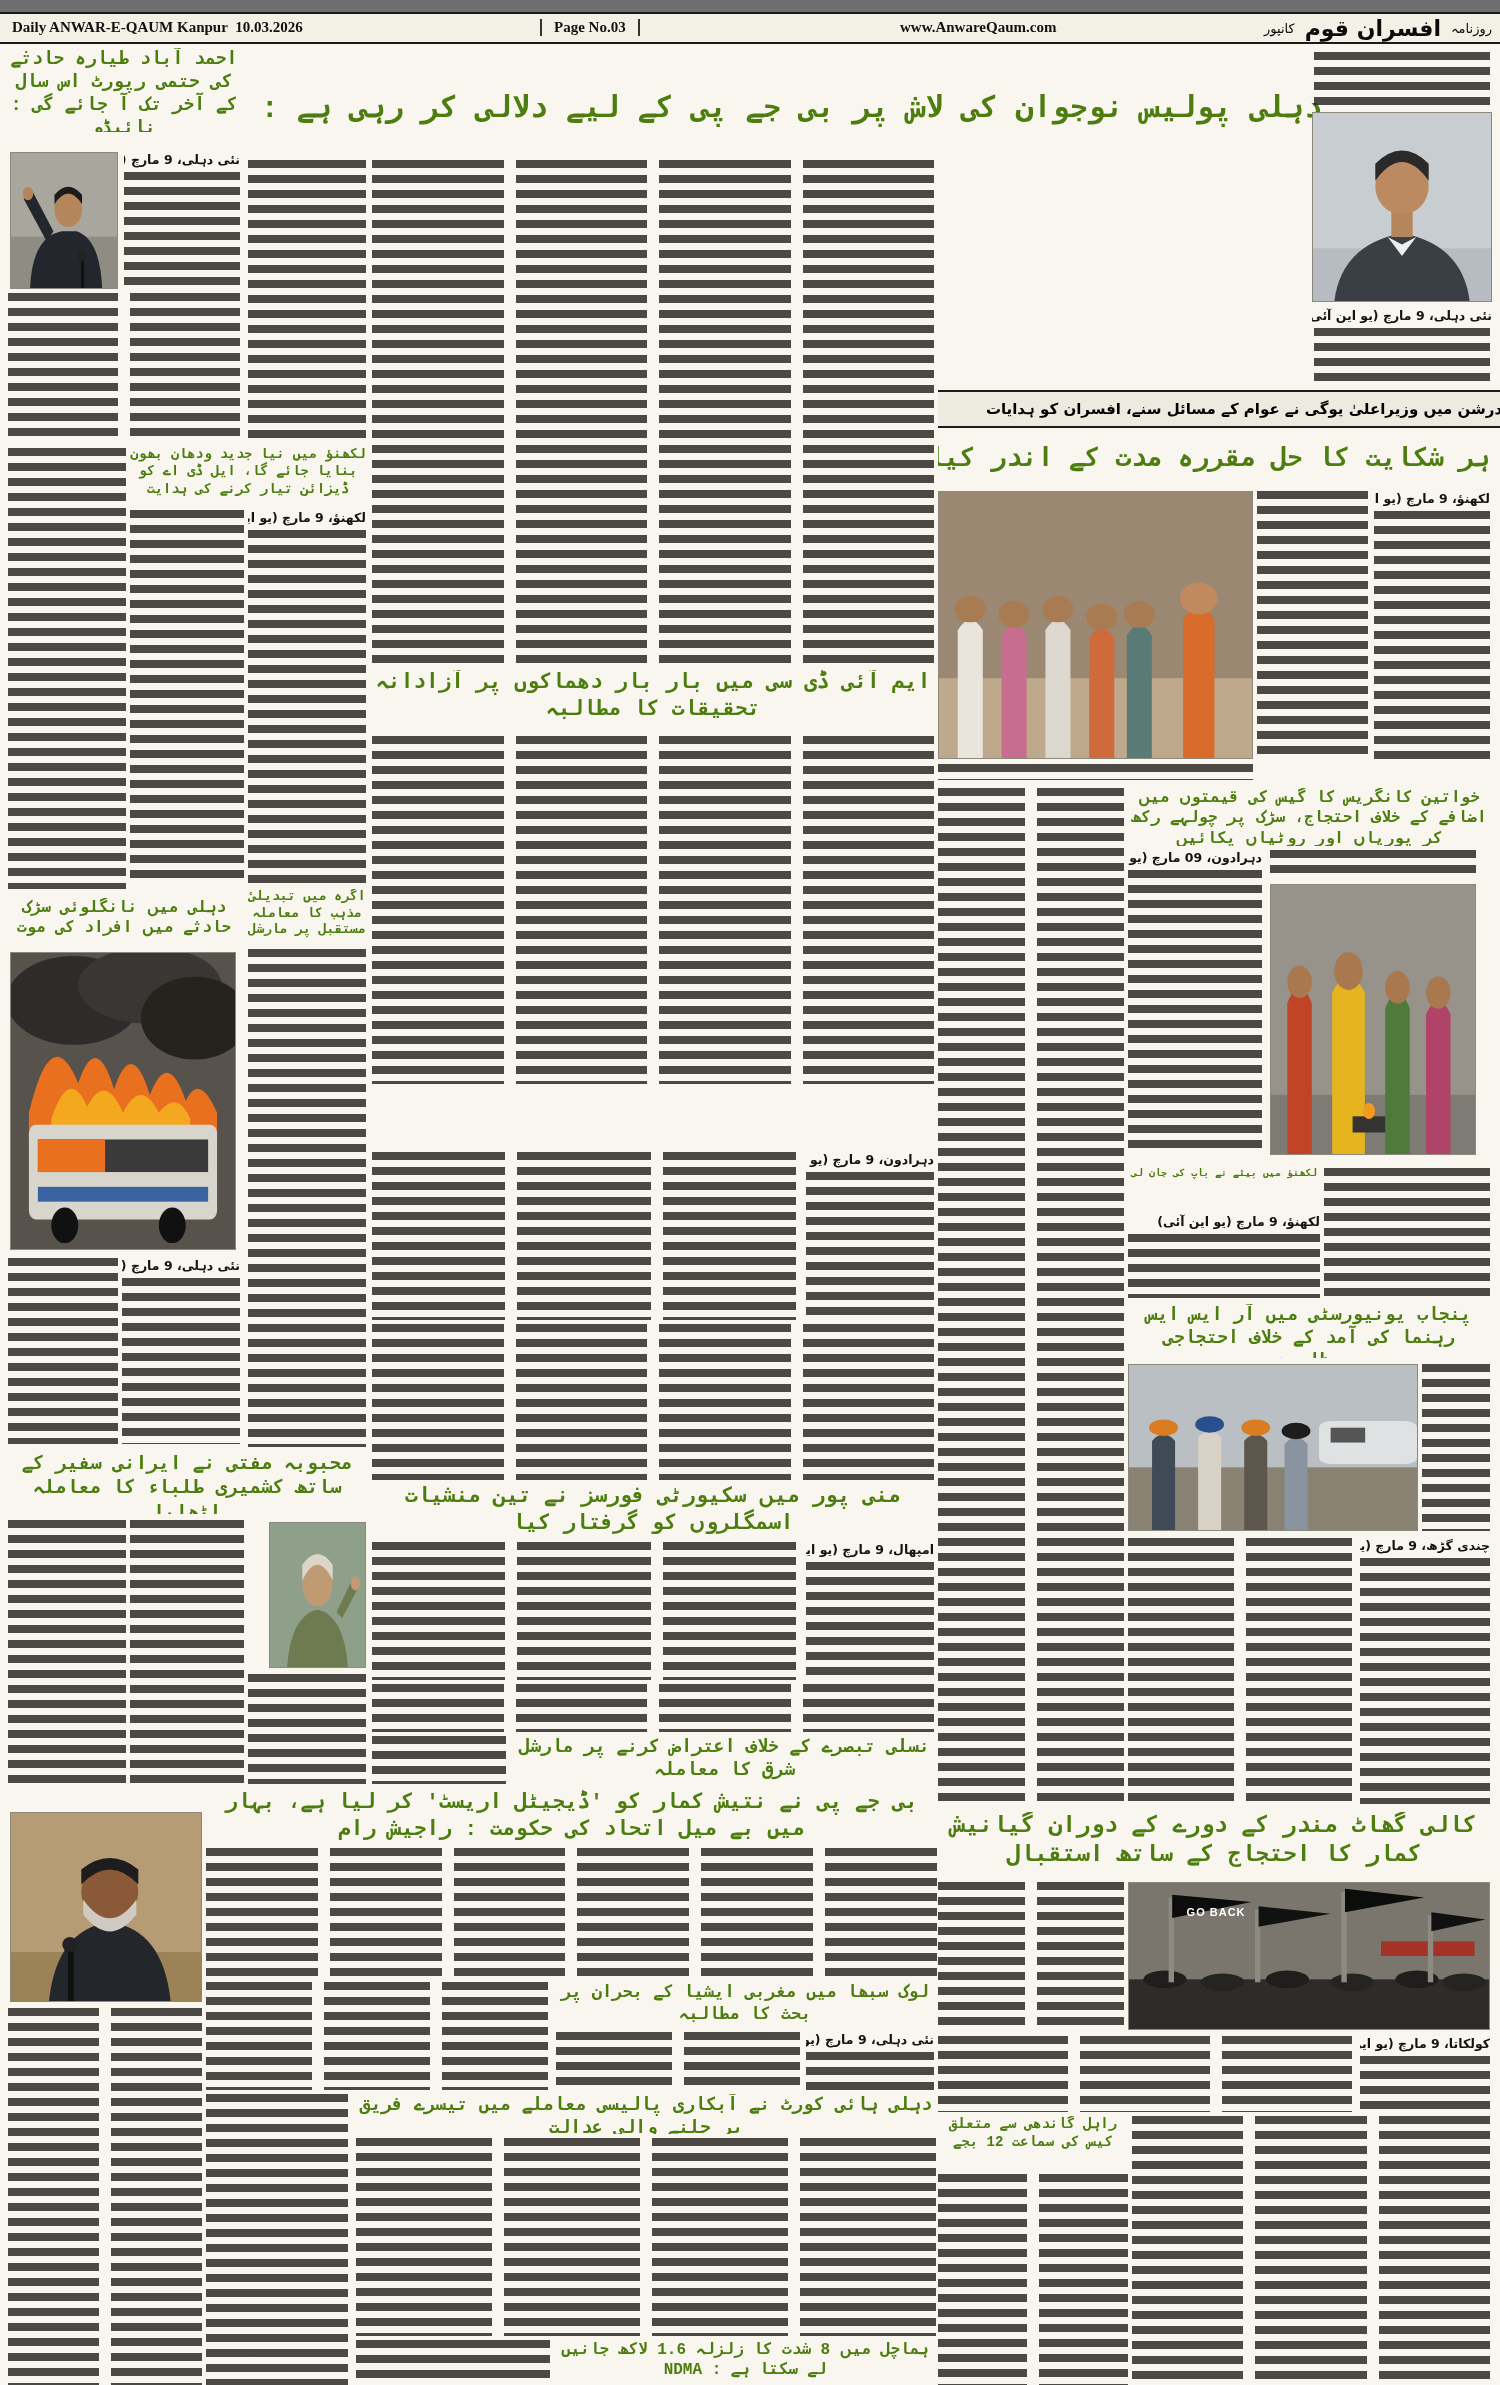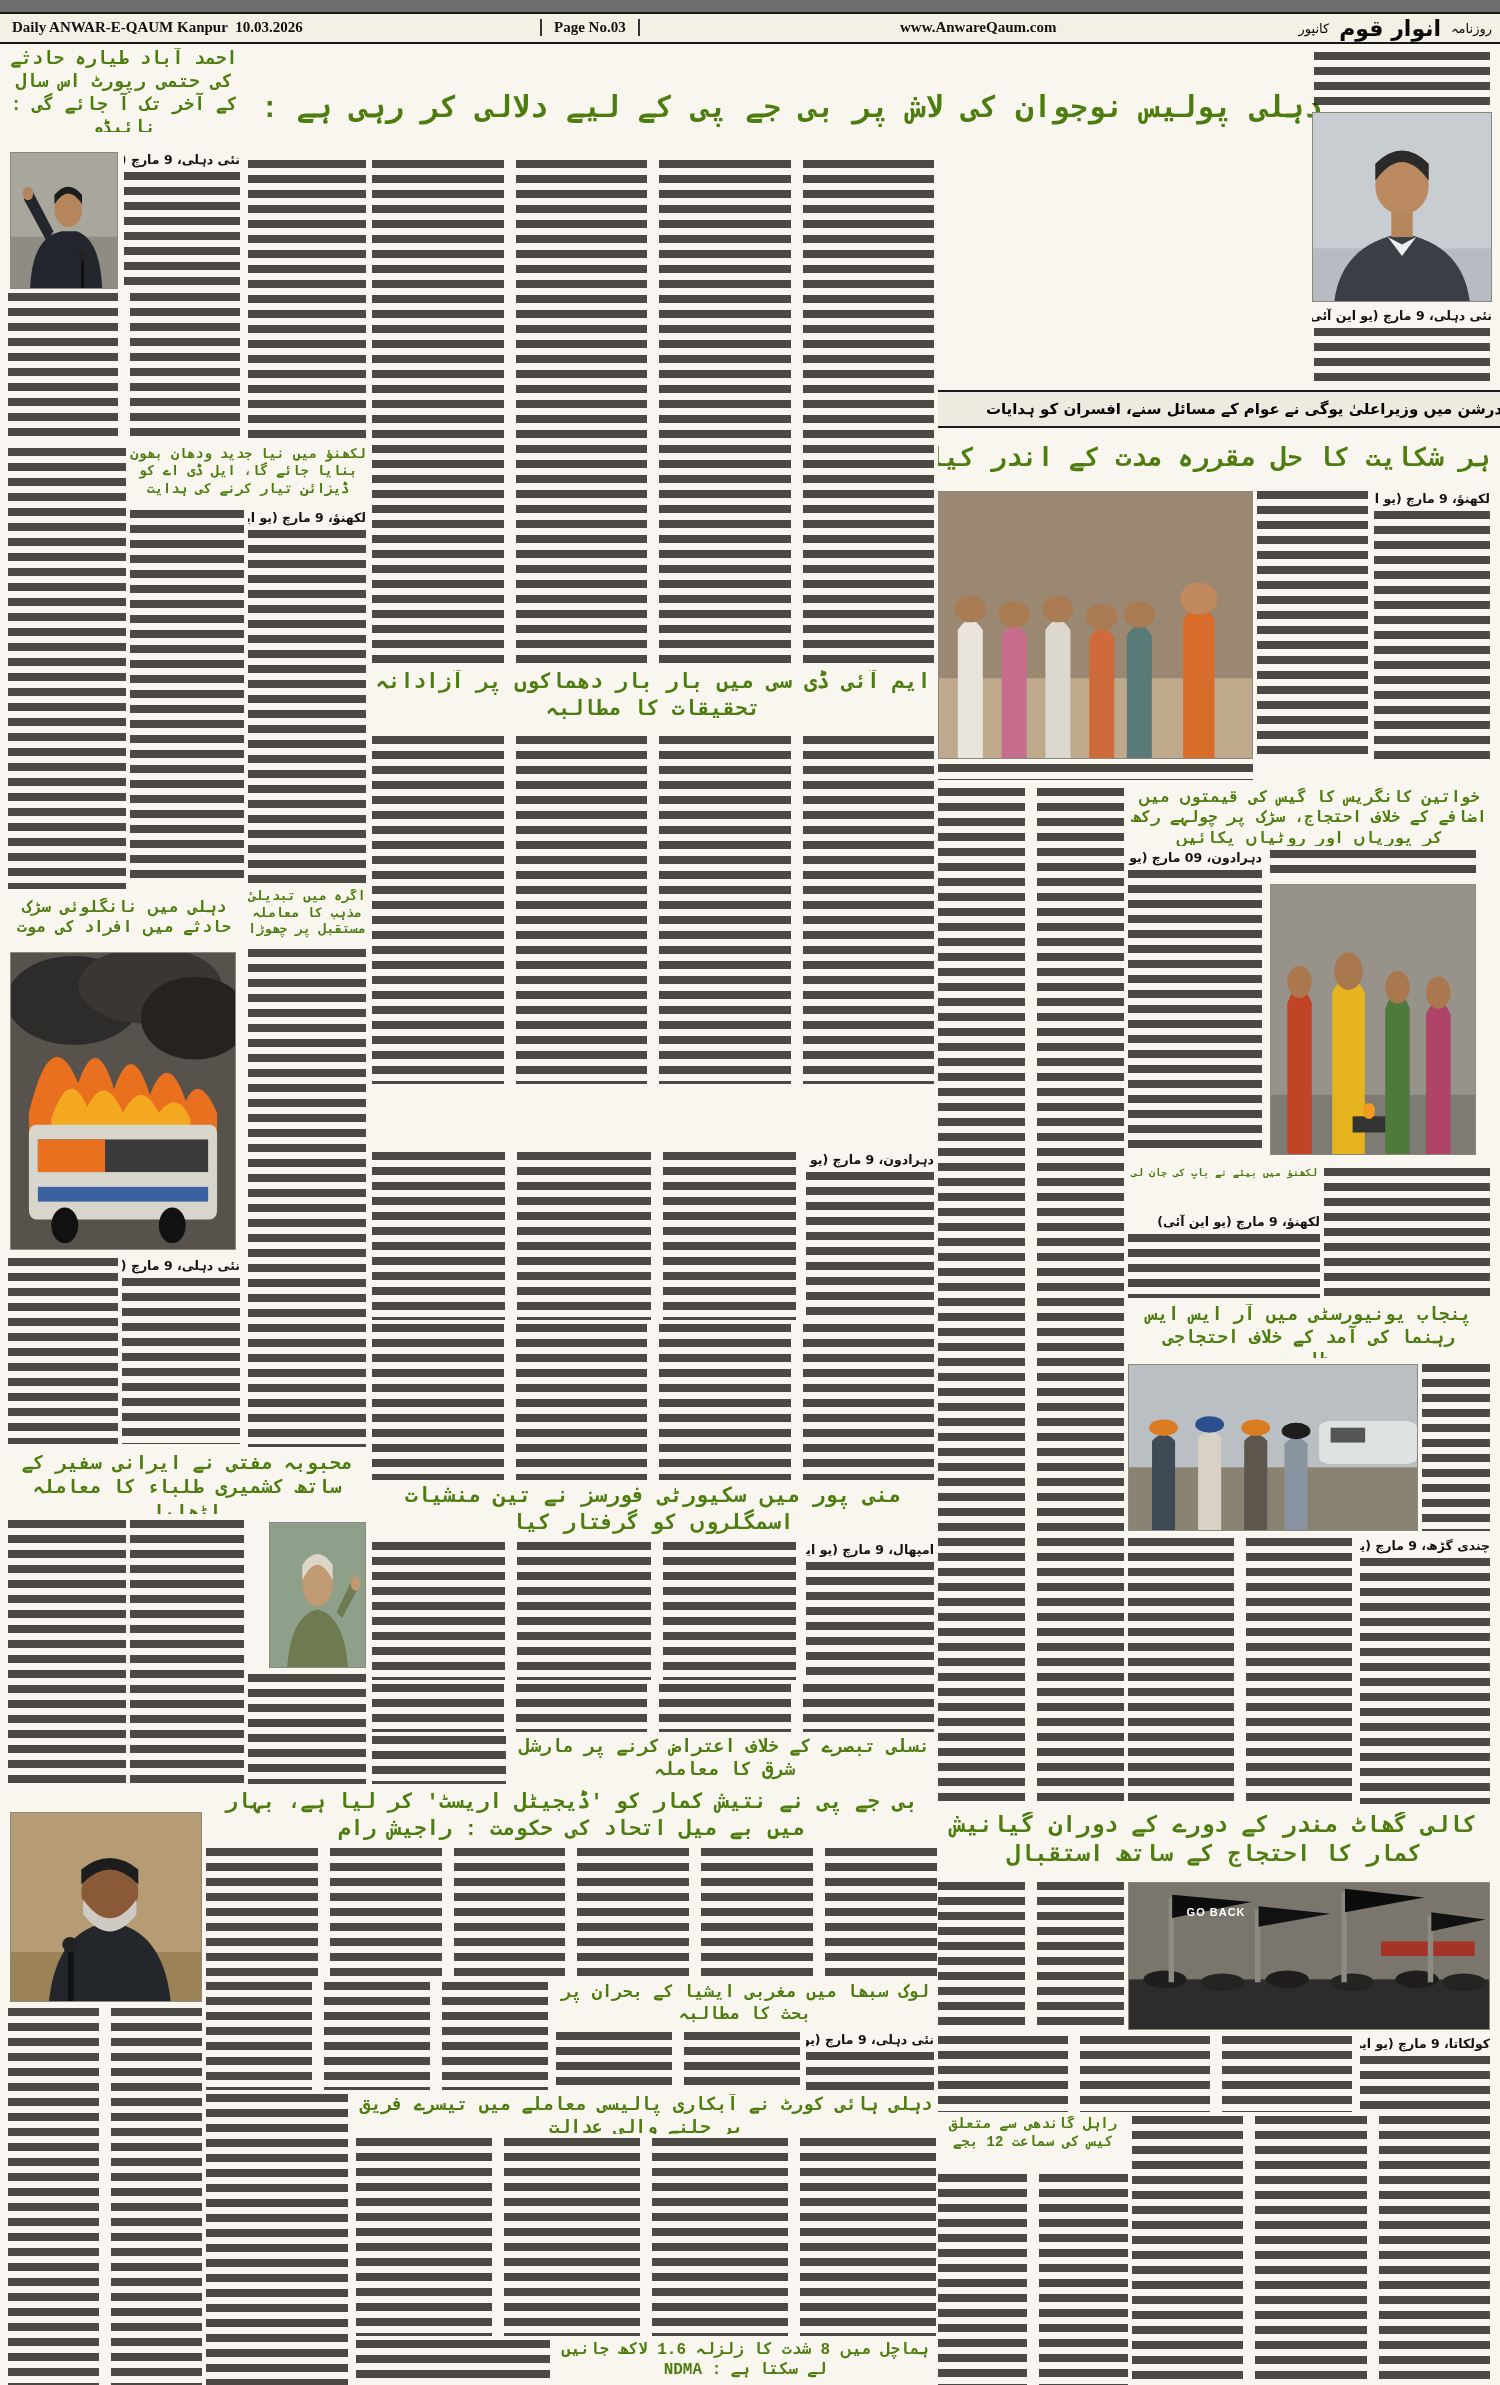--- a/index.html
+++ b/index.html
@@ -26,21 +26,21 @@
 <body>
 
 <div class="page">
 
   <div class="hdr">
     <span class="hdr-txt" style="left:12px"><span>Daily ANWAR-E-QAUM Kanpur</span>&nbsp;&nbsp;<span>10.03.2026</span></span>
     <span class="hdr-txt" style="left:540px;padding:0 12px;border-left:2px solid #333;border-right:2px solid #333">Page No.03</span>
     <span class="hdr-txt" style="left:900px">www.AnwareQaum.com</span>
     <span class="mast">
       <span class="small">روزنامہ</span>
-      <span class="big">انوار قوم</span>
+      <span class="big">افسران قوم</span>
       <span class="small">کانپور</span>
     </span>
   </div>
 
   <div class="hl" style="left:262px;top:54px;width:1060px;height:86px;font-size:30px;line-height:86px;white-space:nowrap">دہلی پولیس نوجوان کی لاش پر بی جے پی کے لیے دلالی کر رہی ہے : عآپ</div>
 
   <div class="abs sim" style="left:1314px;top:40px;width:176px;height:56px"></div>
   <div class="ph" style="left:1312px;top:100px;width:180px;height:190px">
     <svg viewBox="0 0 100 100" preserveAspectRatio="none">
       <rect width="100" height="100" fill="#c8cdd2"></rect>
@@ -83,21 +83,21 @@
     <div class="sim"></div>
     <div class="sim"></div>
   </div>
   <div class="abs sim" style="left:8px;top:436px;width:118px;height:441px"></div>
 
   <div class="hl" style="left:130px;top:434px;width:236px;height:60px;font-size:13.5px">لکھنؤ میں نیا جدید ودھان بھون بنایا جائے گا، ایل ڈی اے کو ڈیزائن تیار کرنے کی ہدایت</div>
   <div class="dl" style="left:248px;top:498px;width:118px">لکھنؤ، 9 مارچ (یو این آئی)</div>
   <div class="abs sim" style="left:248px;top:518px;width:118px;height:355px"></div>
   <div class="abs sim" style="left:130px;top:498px;width:114px;height:375px"></div>
 
-  <div class="hl" style="left:248px;top:877px;width:118px;height:56px;font-size:13px">آگرہ میں تبدیلیٔ مذہب کا معاملہ مستقبل پر چھوڑا</div>
+  <div class="hl" style="left:248px;top:877px;width:118px;height:56px;font-size:13px">آگرہ میں تبدیلیٔ مذہب کا معاملہ مستقبل پر مارشل</div>
   <div class="abs sim" style="left:248px;top:937px;width:118px;height:498px"></div>
 
   <div class="hl" style="left:8px;top:886px;width:232px;height:48px;font-size:16px">دہلی میں نانگلوئی سڑک حادثے میں افراد کی موت</div>
   <div class="ph" style="left:10px;top:940px;width:226px;height:298px">
     <svg viewBox="0 0 100 100" preserveAspectRatio="none">
       <rect width="100" height="100" fill="#57524c"></rect>
       <ellipse cx="28" cy="16" rx="30" ry="15" fill="#2e2c2a"></ellipse>
       <ellipse cx="62" cy="11" rx="32" ry="13" fill="#3a3633"></ellipse>
       <ellipse cx="82" cy="22" rx="24" ry="14" fill="#26231f"></ellipse>
       <path d="M8 54 Q18 22 30 44 Q38 26 46 46 Q54 28 62 48 Q70 32 78 50 Q84 40 92 54 L92 64 L8 64 Z" fill="#e8701f"></path>

